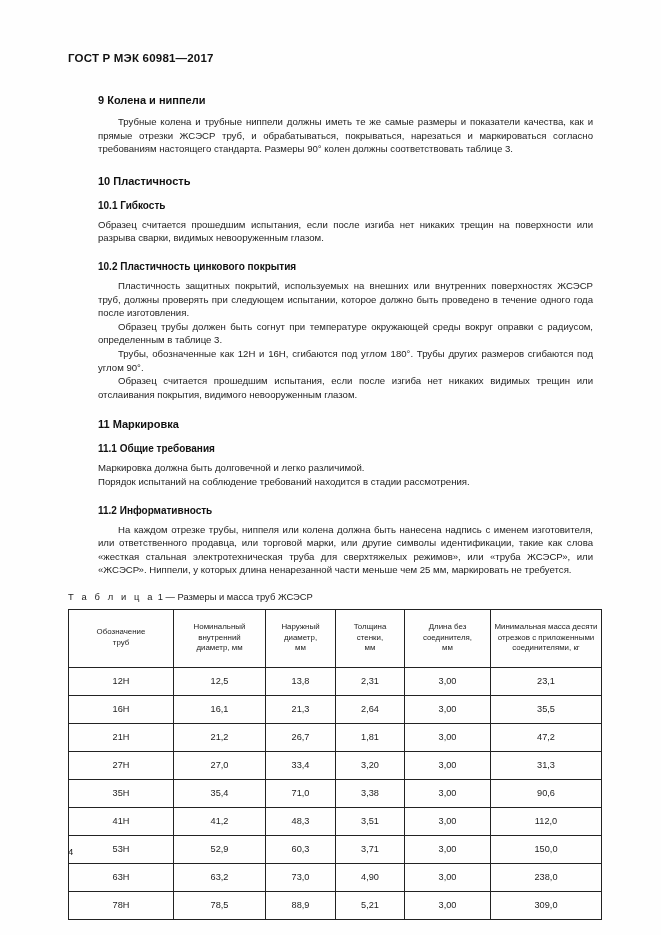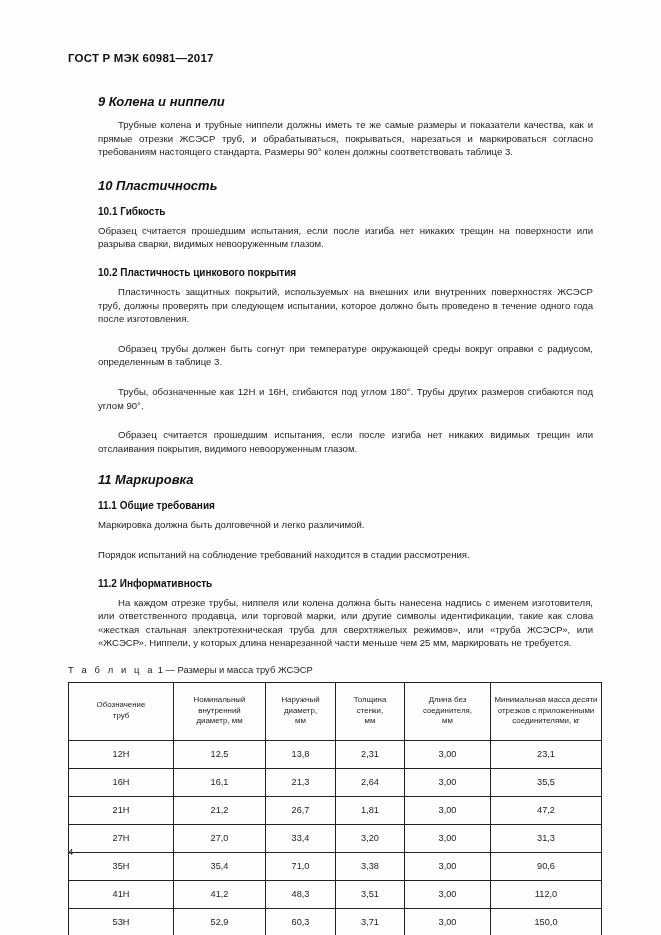--- a/index.html
+++ b/index.html
@@ -29,26 +29,25 @@
     width: 525px;
   }
   .doc-header {
     font-size: 11.5px;
     font-weight: bold;
     letter-spacing: 0.2px;
     margin: 0 0 30px 0;
     color: #111;
   }
   .h1 {
-    font-size: 13px;
+    font-size: 11px;
     font-weight: bold;
     margin: 0 0 9px 0;
     padding-left: 30px;
     color: #111;
-    font-style: italic;
   }
   .h2 {
     font-size: 10px;
     font-weight: bold;
     margin: 0 0 7px 0;
     padding-left: 30px;
     color: #111;
   }
   .sect {
     margin-bottom: 17px;
@@ -63,21 +62,21 @@
     margin: 0 0 0 0;
     text-align: justify;
     text-indent: 20px;
     color: #1c1c1c;
     hyphens: manual;
   }
   p.para.noindent {
     text-indent: 0;
   }
   p.para + p.para {
-    margin-top: 16px;
+    margin-top: 0;
   }
 
   .table-caption {
     font-size: 9.4px;
     margin: 0 0 7px 0;
     padding-left: 0;
     color: #1c1c1c;
   }
   .table-caption .tword {
     letter-spacing: 2.6px;

